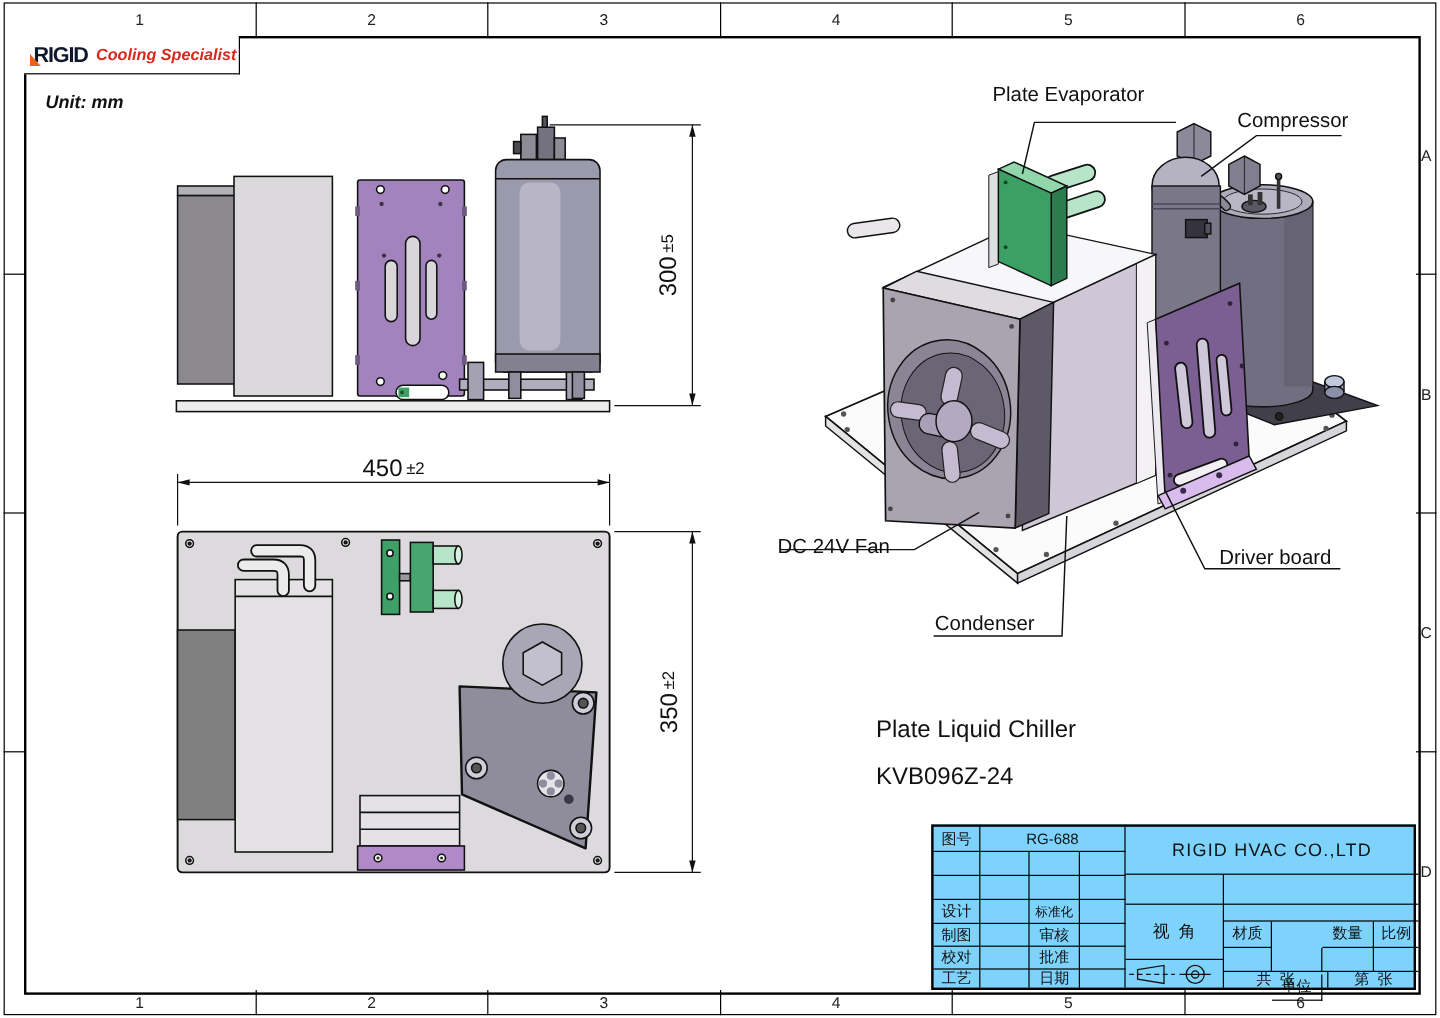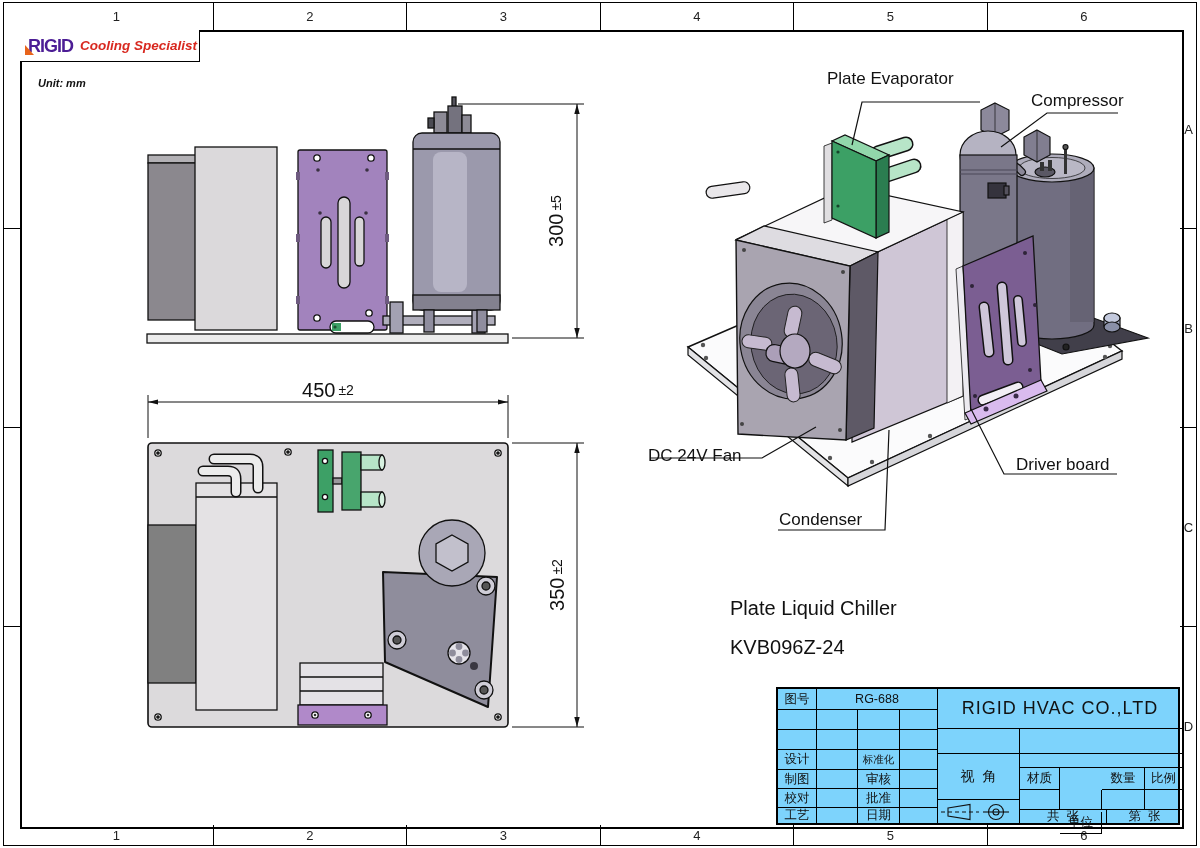--- a/index.html
+++ b/index.html
@@ -18,38 +18,38 @@
   .zone-cell{flex:1;display:flex;align-items:center;justify-content:center;
     font-size:13px;color:#222;}
   .zone-strip.h .zone-cell{border-right:1px solid #000;}
   .zone-strip.h .zone-cell:last-child{border-right:none;}
   .zone-strip.v .zone-cell{border-bottom:1px solid #000;}
   .zone-strip.v .zone-cell:last-child{border-bottom:none;}
   
   #logo-box{left:20px;top:30px;width:180px;height:32px;background:#fff;
     border-right:1.5px solid #000;border-bottom:1.5px solid #000;
     display:flex;align-items:center;padding-left:8px;box-sizing:border-box;gap:7px;}
-  #logo-mark{position:relative;font-weight:900;font-size:18px;letter-spacing:-1px;color:#4c1d95;line-height:1;}
+  #logo-mark{position:relative;font-weight:900;font-size:18px;letter-spacing:-1px;color:#0f172a;line-height:1;}
   #logo-wedge{position:absolute;left:-3px;bottom:0px;width:0;height:0;
     border-left:9px solid #e8641b;border-top:10px solid transparent;}
   #logo-tagline{color:#d8281f;font-weight:bold;font-style:italic;font-size:13.5px;white-space:nowrap;}
-  #unit-note{left:38px;top:77px;font-weight:bold;font-style:italic;font-size:11px;}
+  #unit-note{left:38px;top:77px;font-weight:bold;font-style:italic;font-size:15px;}
   
   .product-line{font-size:20px;color:#111;white-space:nowrap;}
   #product-name{left:730px;top:597px;}
   #product-model{left:730px;top:636px;text-align:right;}
   
   #title-block{left:776px;top:687px;width:404px;height:138px;border:2px solid #000;
     box-sizing:border-box;background:#7dd3fc;}
   .tb-cell{position:absolute;box-sizing:border-box;border-right:1px solid #000;
     border-bottom:1px solid #000;display:flex;align-items:center;justify-content:center;
     font-size:12.5px;white-space:pre;overflow:hidden;}
   .tb-cell.noB{border-bottom:none;}
   .tb-cell.noR{border-right:none;}
-  .tb-company{font-size:18px;letter-spacing:1px;}
+  .tb-company{font-size:15px;letter-spacing:1px;}
   .tb-small{font-size:10.5px;}
   svg text{font-family:"Liberation Sans","DejaVu Sans",sans-serif;}
 </style>
 </head>
 <body>
 
 <svg class="abs" style="left:0;top:0;" width="1200" height="848" viewBox="0 0 1200 848">
 
   <g stroke="#111" stroke-width="1.3" fill="none">
 

